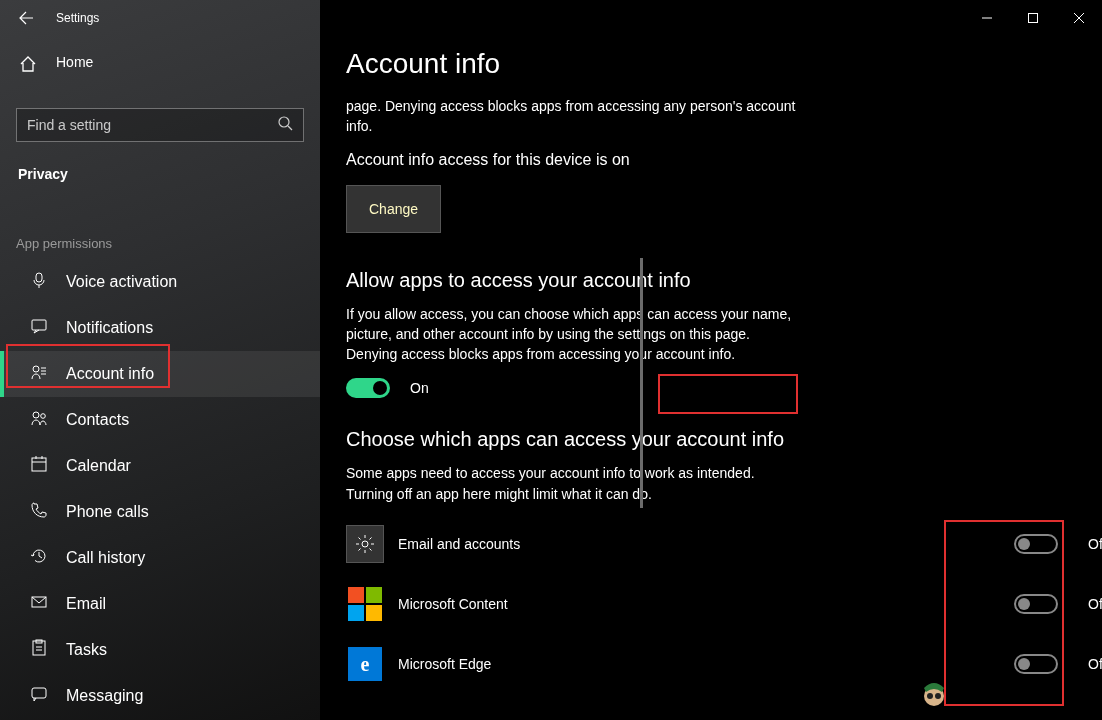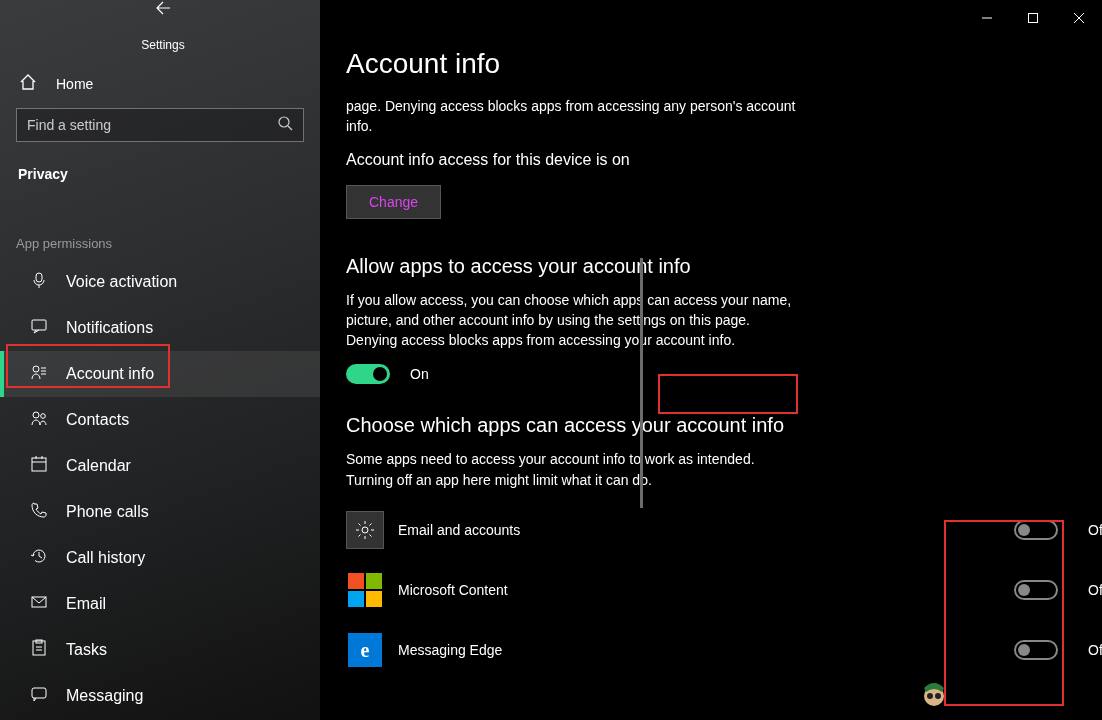--- a/index.html
+++ b/index.html
@@ -22,40 +22,39 @@
     width: 320px;
     height: 720px;
     background: linear-gradient(160deg, #3b3c3e 0%, #2e2f31 35%, #1f2021 70%, #111 100%);
     position: relative;
     padding-top: 0;
   }
   .titlebar-left {
     height: 36px;
     display: flex;
     align-items: center;
-    padding-left: 6px;
+    padding-left: 18px;
     gap: 22px;
-    flex-direction: column;
   }
   .back-arrow {
     width: 16px;
     height: 16px;
     display: flex;
     align-items: center;
     justify-content: center;
     color: #fff;
     cursor: pointer;
   }
   .app-title {
     font-size: 12px;
     color: #fff;
   }
   .side-row {
     display: flex;
-    align-items: flex-end;
+    align-items: flex-start;
     height: 44px;
     padding-left: 18px;
     gap: 18px;
     cursor: pointer;
   }
   .home-row { margin-top: 18px; height: 38px; }
   .side-row .icon { width: 20px; height: 20px; display:flex; align-items:center; justify-content:center; color:#fff; }
   .side-row .label { font-size: 14px; color:#fff; }
   .search-box {
     margin: 16px 16px 0 16px;
@@ -158,25 +157,25 @@
   }
   .page .status-line {
     font-size: 16px;
     color: #fff;
     margin-bottom: 16px;
   }
   .btn {
     display: inline-flex;
     align-items: center;
     justify-content: center;
-    height: 34px;
+    height: 48px;
     padding: 0 22px;
     background: #333;
     border: 1px solid #555;
-    color: #d946ef;
+    color: #fef9c3;
     font-size: 14px;
     cursor: pointer;
     margin-bottom: 36px;
   }
   .page h2 {
     font-size: 20px;
     font-weight: 400;
     margin-bottom: 12px;
     color: #fff;
   }
@@ -479,21 +478,21 @@
         <div class="app-toggle">
           <div class="toggle off"></div>
           <div class="toggle-label">Off</div>
         </div>
       </div>
 
       <div class="app-row" style="position:relative">
         <div class="app-icon">
           <div class="edge-icon">e</div>
         </div>
-        <div class="app-name">Messaging Edge</div>
+        <div class="app-name">Microsoft Edge</div>
         <div class="app-toggle">
           <div class="toggle off"></div>
           <div class="toggle-label">Off</div>
         </div>
       </div>
     </div>
 
     <div class="highlight-red highlight-toggle1"></div>
     <div class="highlight-red highlight-toggles"></div>
 

